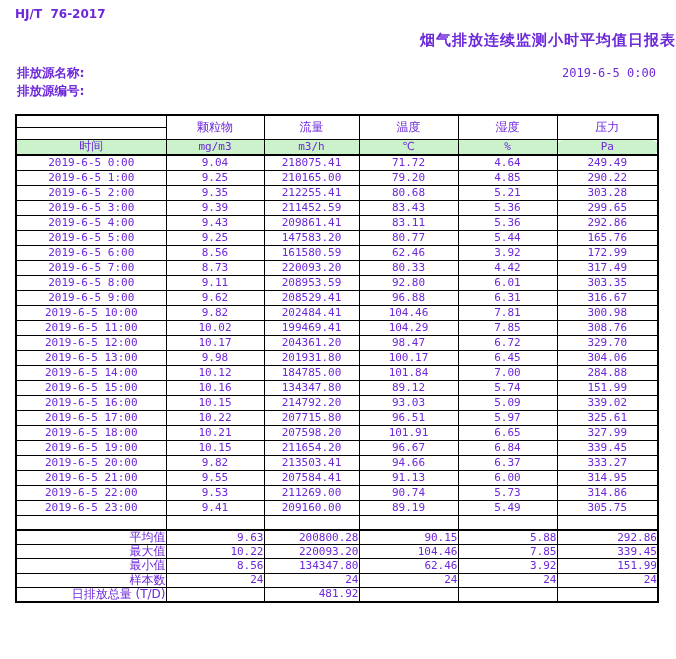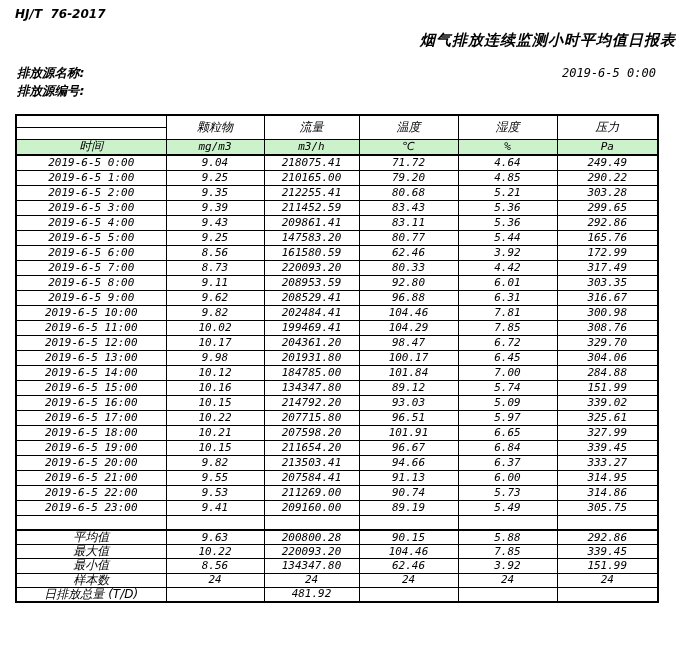--- a/index.html
+++ b/index.html
@@ -1,35 +1,35 @@
 <!DOCTYPE html>
 <html><head>
 <meta charset="utf-8">
 <style>
   html,body{margin:0;padding:0;background:#fff;}
   #page{position:relative;width:676px;height:636px;background:#fff;overflow:hidden;
-        font-family:"DejaVu Sans",sans-serif;color:#000000;font-style:italic;}
+        font-family:"DejaVu Sans",sans-serif;color:#6d28d9;}
   .standard{position:absolute;left:15px;top:7px;font-size:12px;font-weight:bold;white-space:pre;}
   .title{position:absolute;left:0;top:31px;width:100%;text-align:right;
          font-size:15px;font-weight:bold;letter-spacing:1px;}
   .src-name{position:absolute;left:17px;top:65px;font-size:12.5px;font-weight:bold;}
   .src-id{position:absolute;left:17px;top:83px;font-size:12.5px;font-weight:bold;}
   .datetime{position:absolute;left:562px;top:66px;font-size:12px;
             font-family:"DejaVu Sans Mono","DejaVu Sans",sans-serif;}
   table.report{position:absolute;left:15px;top:114px;border-collapse:collapse;table-layout:fixed;
         border:2px solid #000;
         font-family:"DejaVu Sans Mono","DejaVu Sans",sans-serif;}
   table.report td{border:1px solid #000;padding:0;text-align:center;vertical-align:middle;
         font-size:11px;line-height:1.1;overflow:hidden;white-space:nowrap;}
   tr.hrowA td, tr.hrowB td{height:11px;font-size:12px;font-family:"DejaVu Sans",sans-serif;}
   tr.green td{height:14px;border-bottom:2px solid #000;font-size:11px;}
   tr.green td.time-head{font-size:12px;font-family:"DejaVu Sans",sans-serif;}
   tbody.data tr td{height:14px;}
   tr.spacer td{height:13px;border-bottom:2px solid #000;}
-  tbody.summary tr td{height:13px;}
+  tbody.summary tr td{height:13px;text-align:right;}
   tbody.summary td.label-cell{font-family:"DejaVu Sans",sans-serif;font-size:12px;}
   .note{position:absolute;left:10px;top:620px;font-size:12px;font-weight:bold;margin-top:39px;}
   .sign{position:absolute;top:637px;font-size:12.5px;font-weight:bold;}
   .bottom-line{position:absolute;left:0;top:655px;width:676px;border-top:1px solid #888;}
 </style>
 </head>
 <body>
 
 <div id="page">
   <div class="standard">HJ/T  76-2017</div>
@@ -58,21 +58,21 @@
       </tr>
       <tr class="hrowB">
         <td class="blank"></td>
       </tr>
       <tr class="green">
         <td class="time-head" style="background: rgb(204, 242, 204);">时间</td>
         <td style="background: rgb(204, 242, 204);">mg/m3</td>
         <td style="background: rgb(204, 242, 204);">m3/h</td>
         <td style="background: rgb(204, 242, 204);">℃</td>
         <td style="background: rgb(204, 242, 204);">%</td>
-        <td style="background: rgb(204, 242, 204);">Pa</td>
+        <td style="background: rgb(204, 242, 204); border-radius: 7px;">Pa</td>
       </tr>
     </thead>
     <tbody class="data">
         <tr>
           <td>2019-6-5 0:00</td>
           <td>9.04</td>
           <td>218075.41</td>
           <td>71.72</td>
           <td>4.64</td>
           <td>249.49</td>

